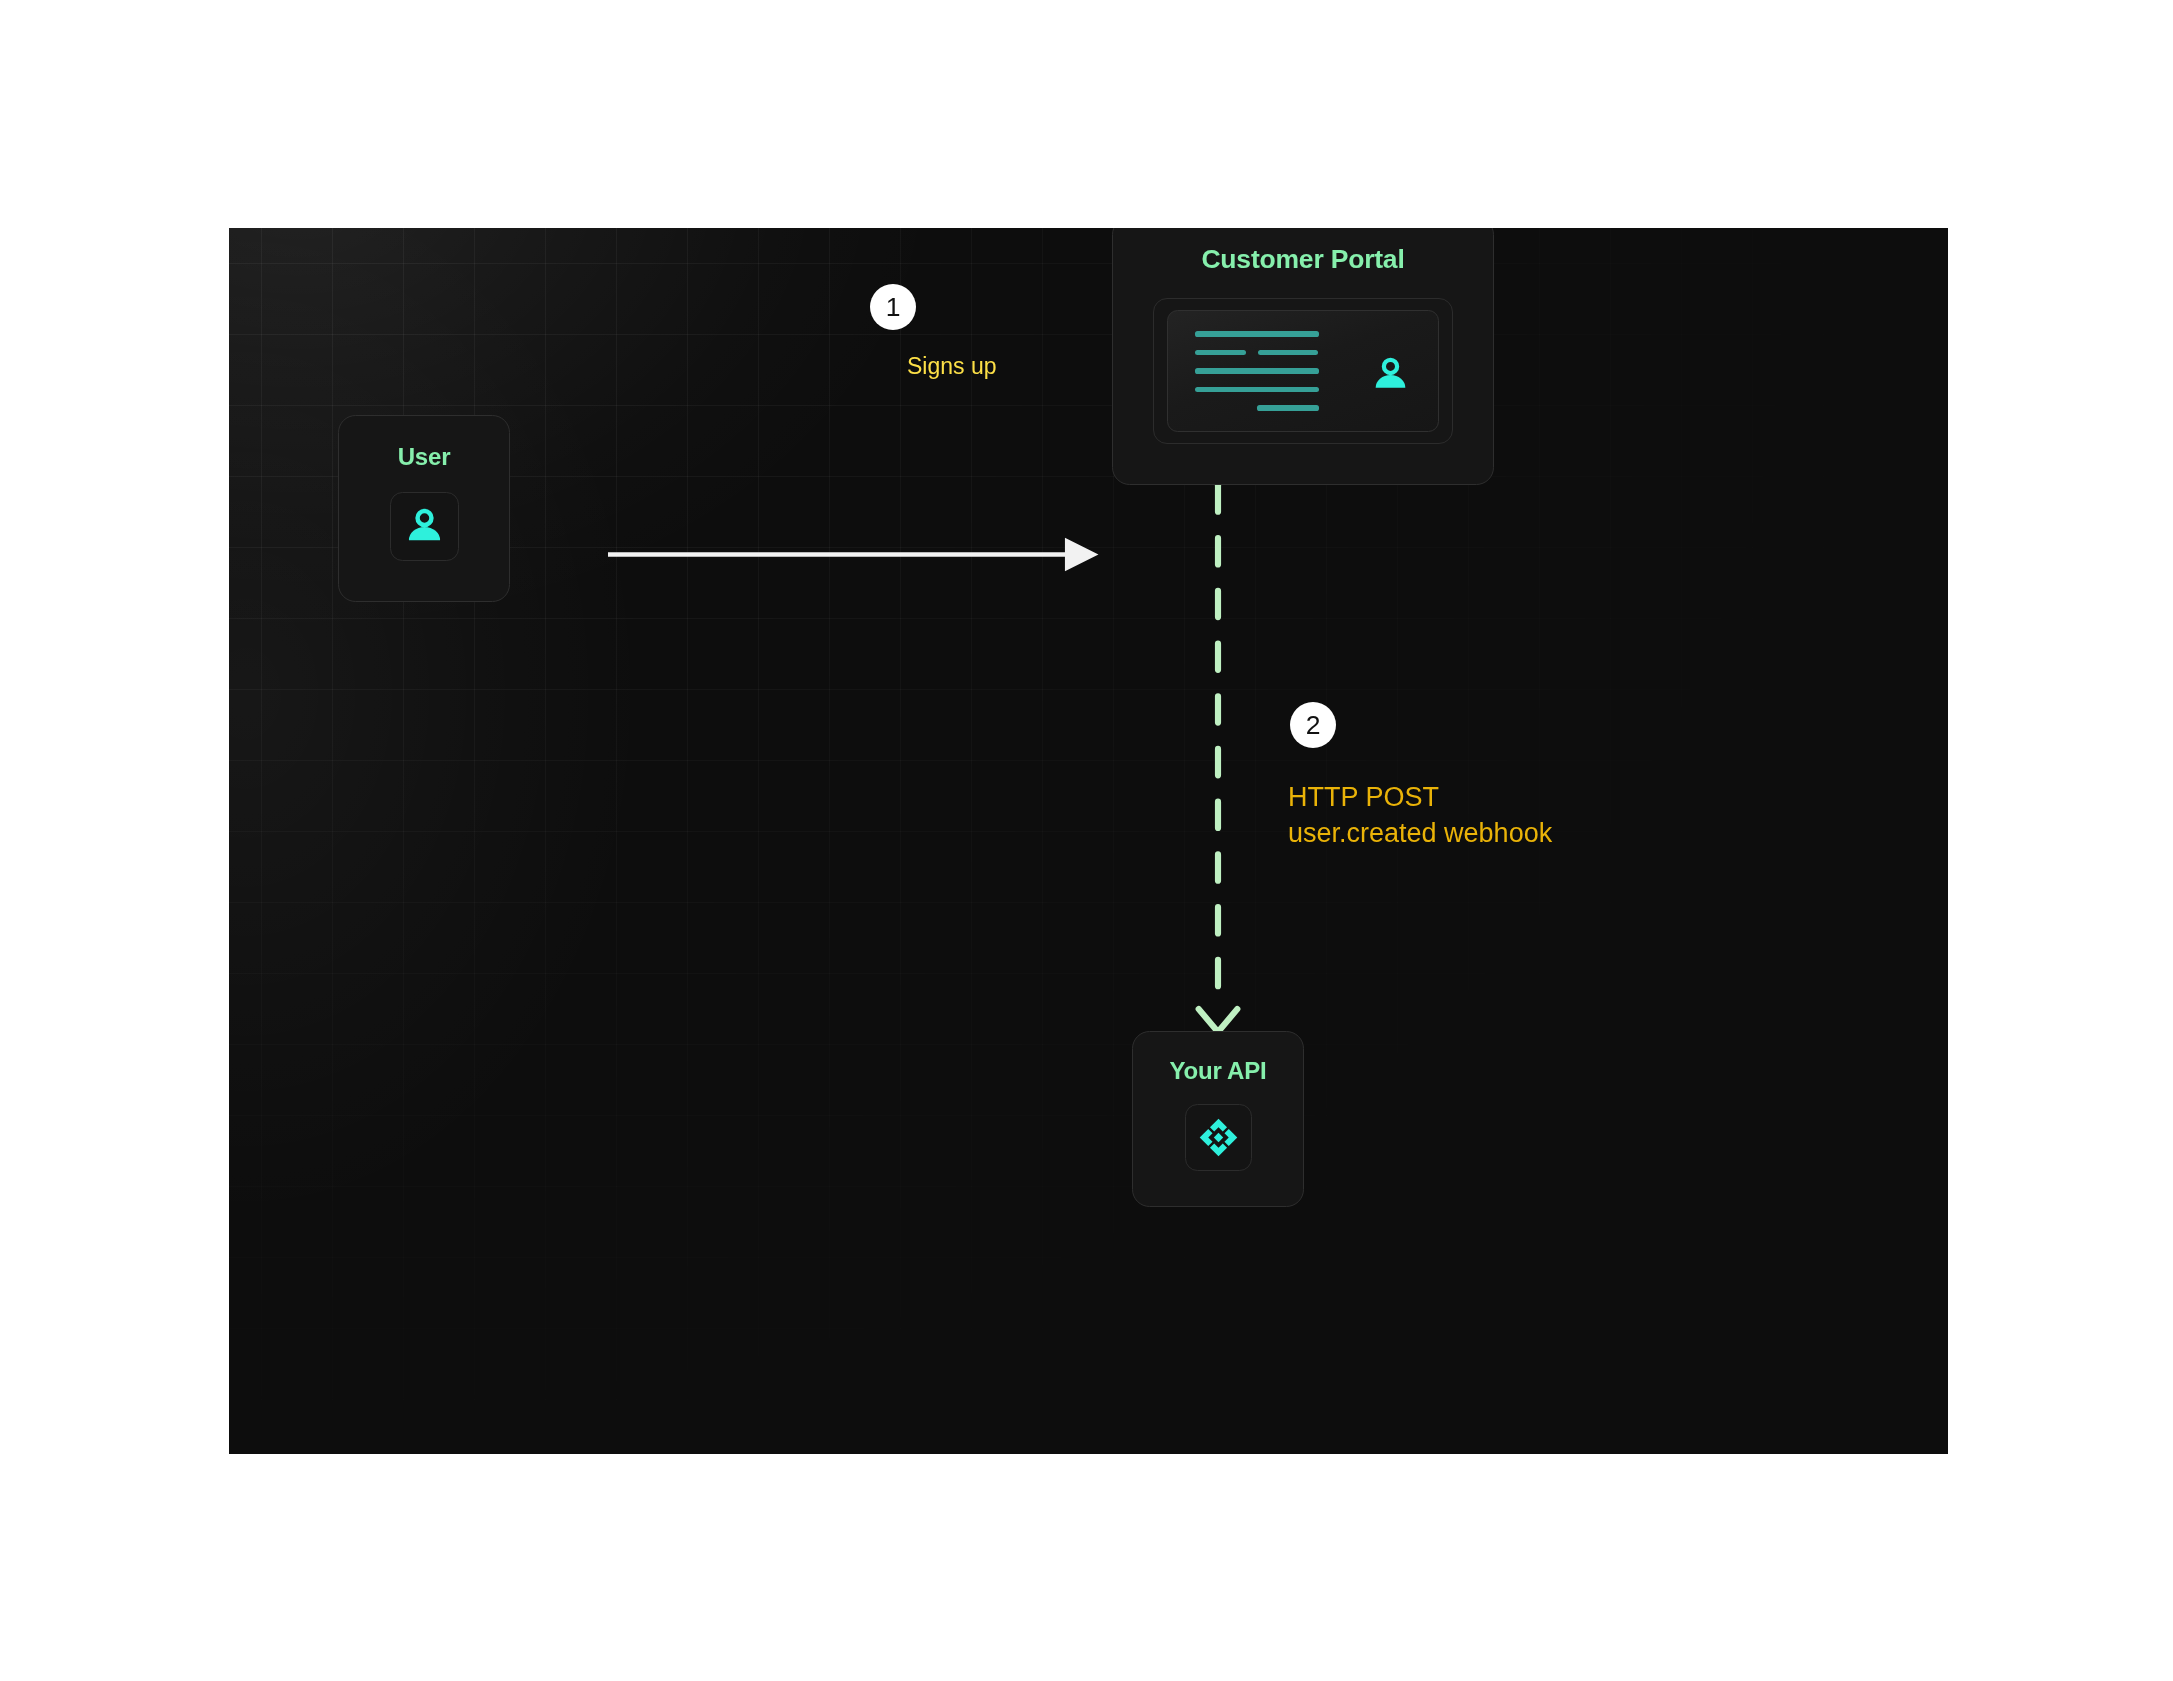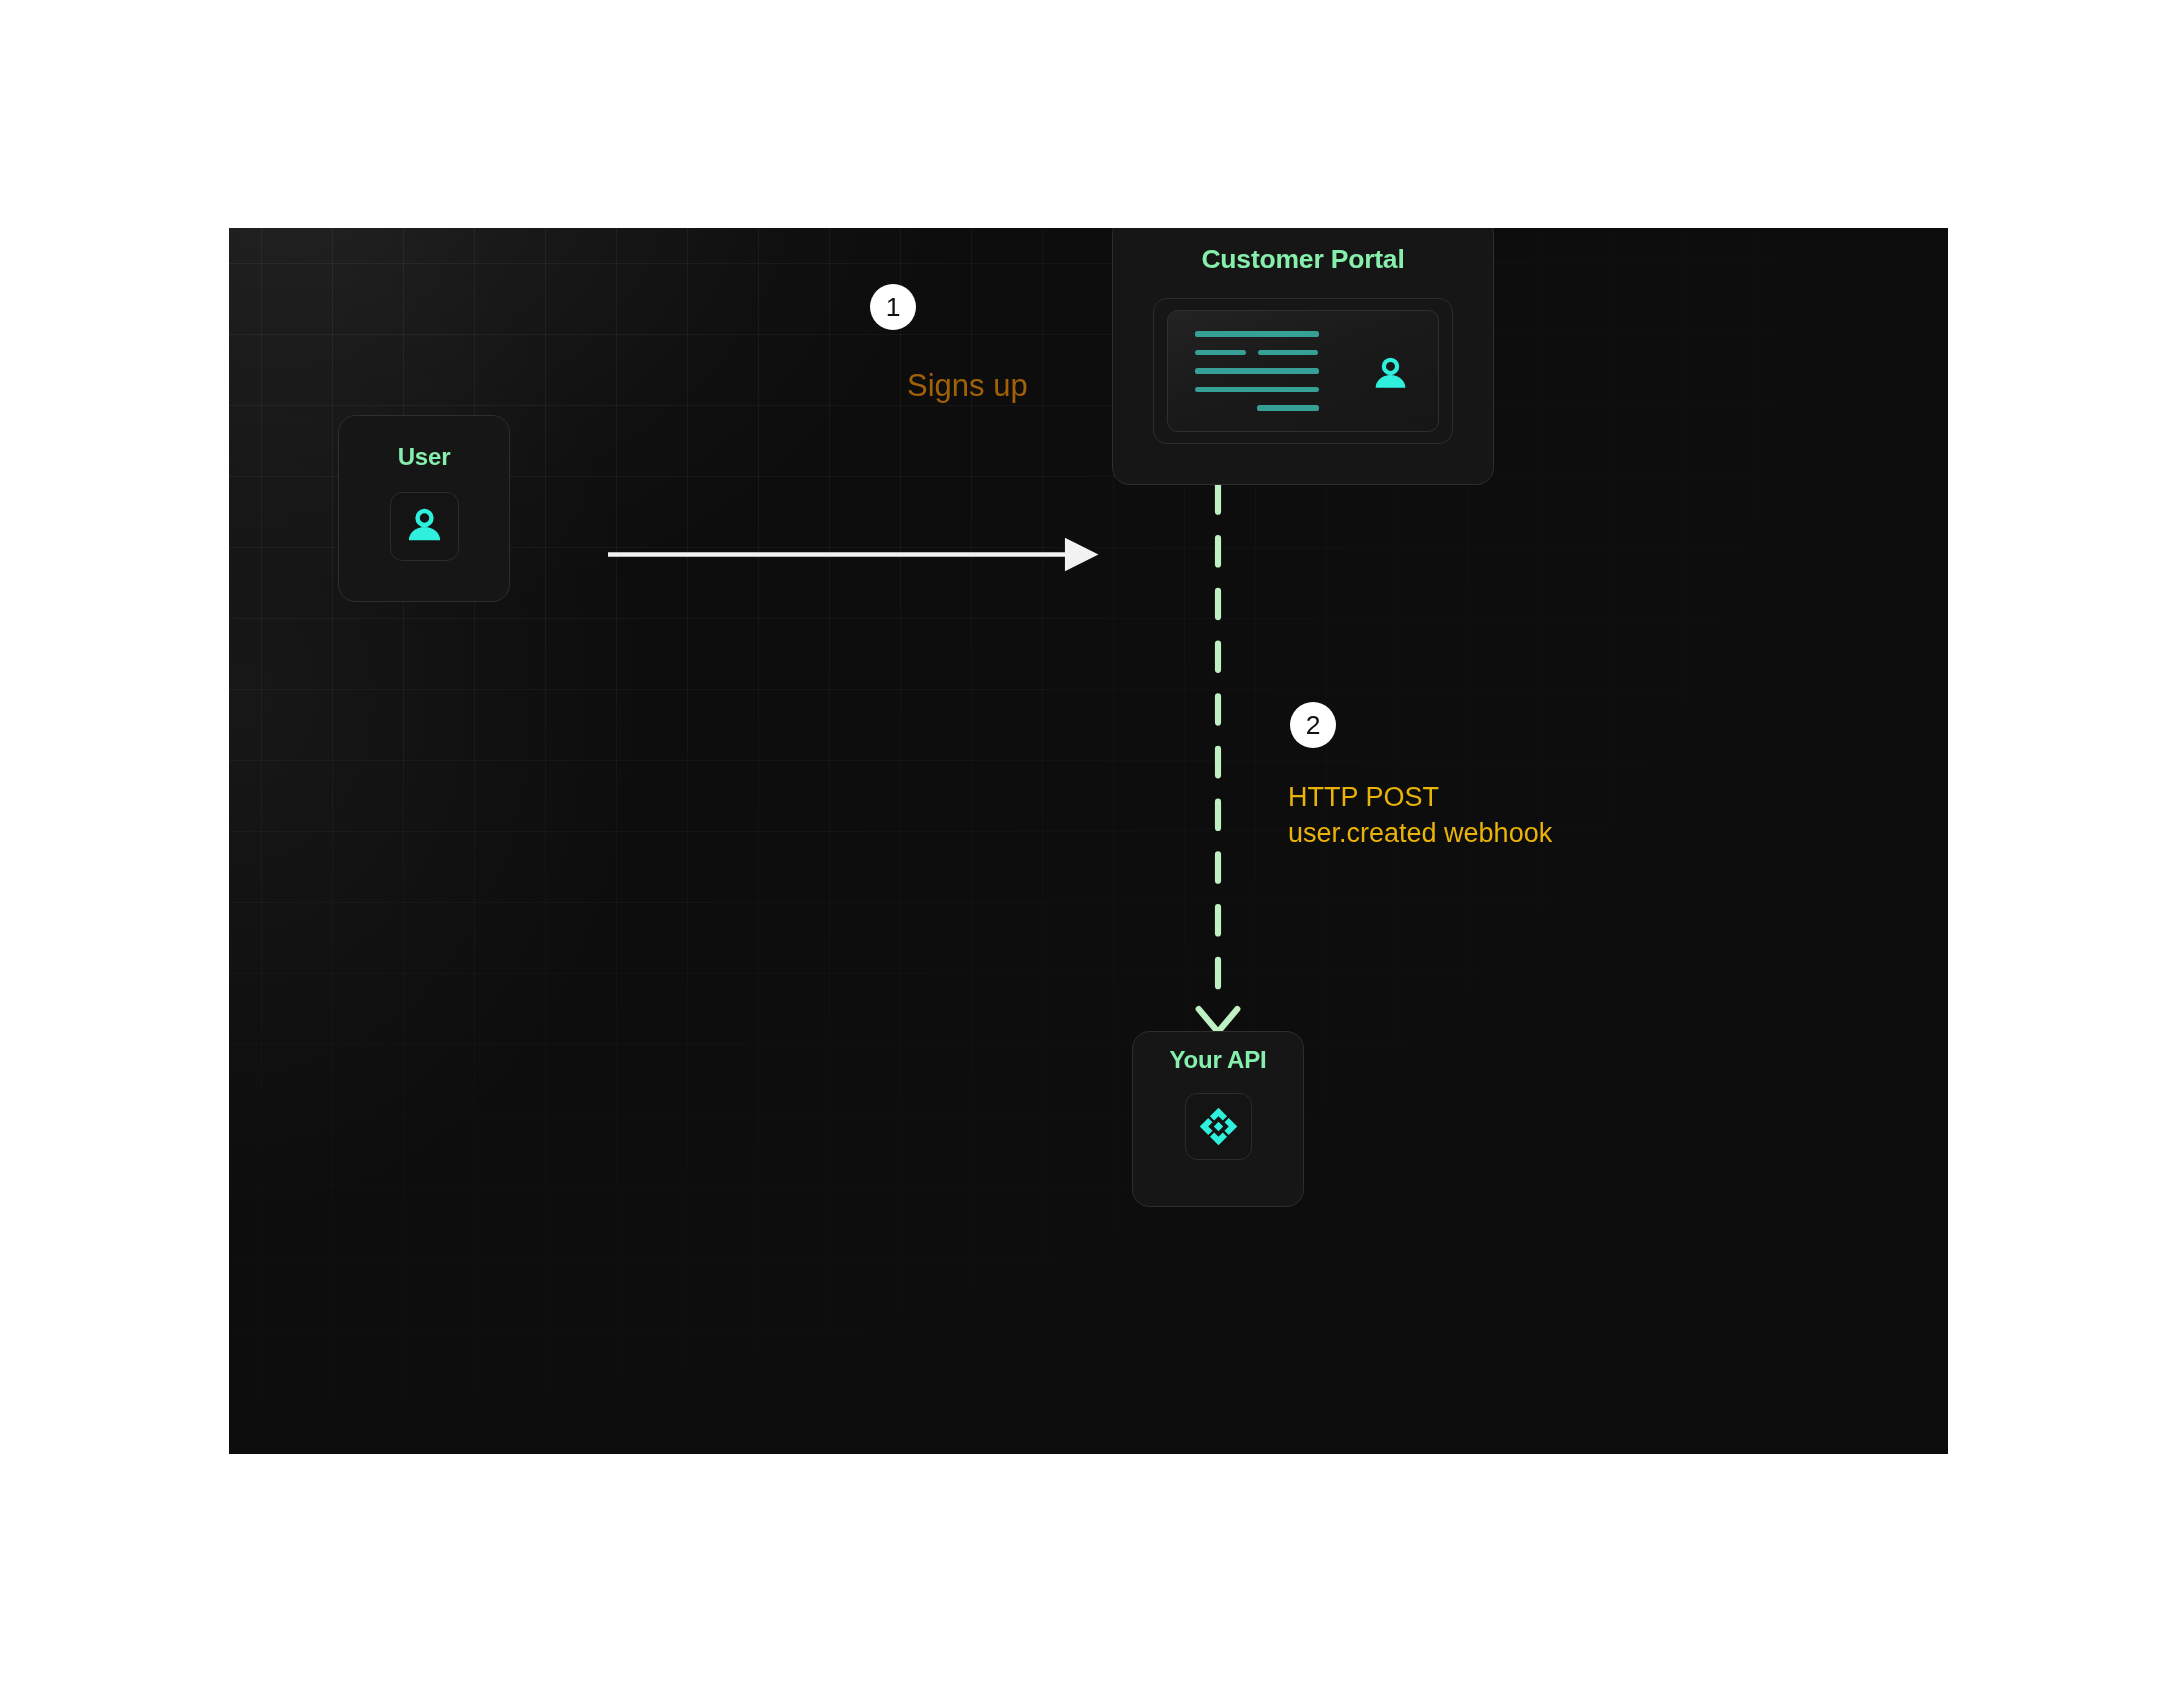--- a/index.html
+++ b/index.html
@@ -115,21 +115,21 @@
   .sl-row { display: flex; gap: 12.4px; }
   .sl {
     height: 5.3px;
     border-radius: 2.6px;
     background: #36a097;
   }
   .screen-person { position: absolute; right: 28px; top: 44px; }
 
   
   #node-api       { left: 903px; top: 803px; width: 172px; height: 176px; }
-  #node-api .node-title { font-size: 24px; margin-top: 14px; }
+  #node-api .node-title { font-size: 24px; margin-top: 25px; }
   #node-api .icon-tile  { width: 67px; height: 67px; margin-top: 19.4px; }
 
   
   .connector { position: absolute; overflow: visible; }
   #conn-signup { left: 379px; top: 300px; width: 494px; height: 53px; }
   #conn-webhook{ left: 960px; top: 256px; width: 58px;  height: 558px; }
 
   
   .step-badge {
     position: absolute;
@@ -143,23 +143,23 @@
     justify-content: center;
     line-height: 1;
     font-weight: 400;
   }
   #badge-1 { left: 641px;  top: 56px; }
   #badge-2 { left: 1061px; top: 474px; }
 
   
   .edge-label { position: absolute; white-space: pre-line; }
   #label-signup {
-    left: 678px; top: 140px;
-    color: #a16207;
-    font-size: 31px;
+    left: 678px; top: 125px;
+    color: #fde047;
+    font-size: 23px;
   }
   #label-webhook {
     left: 1059px; top: 551px;
     color: #eab308;
     font-size: 27px;
     line-height: 1.35;
   }
 </style>
 </head>
 <body>

